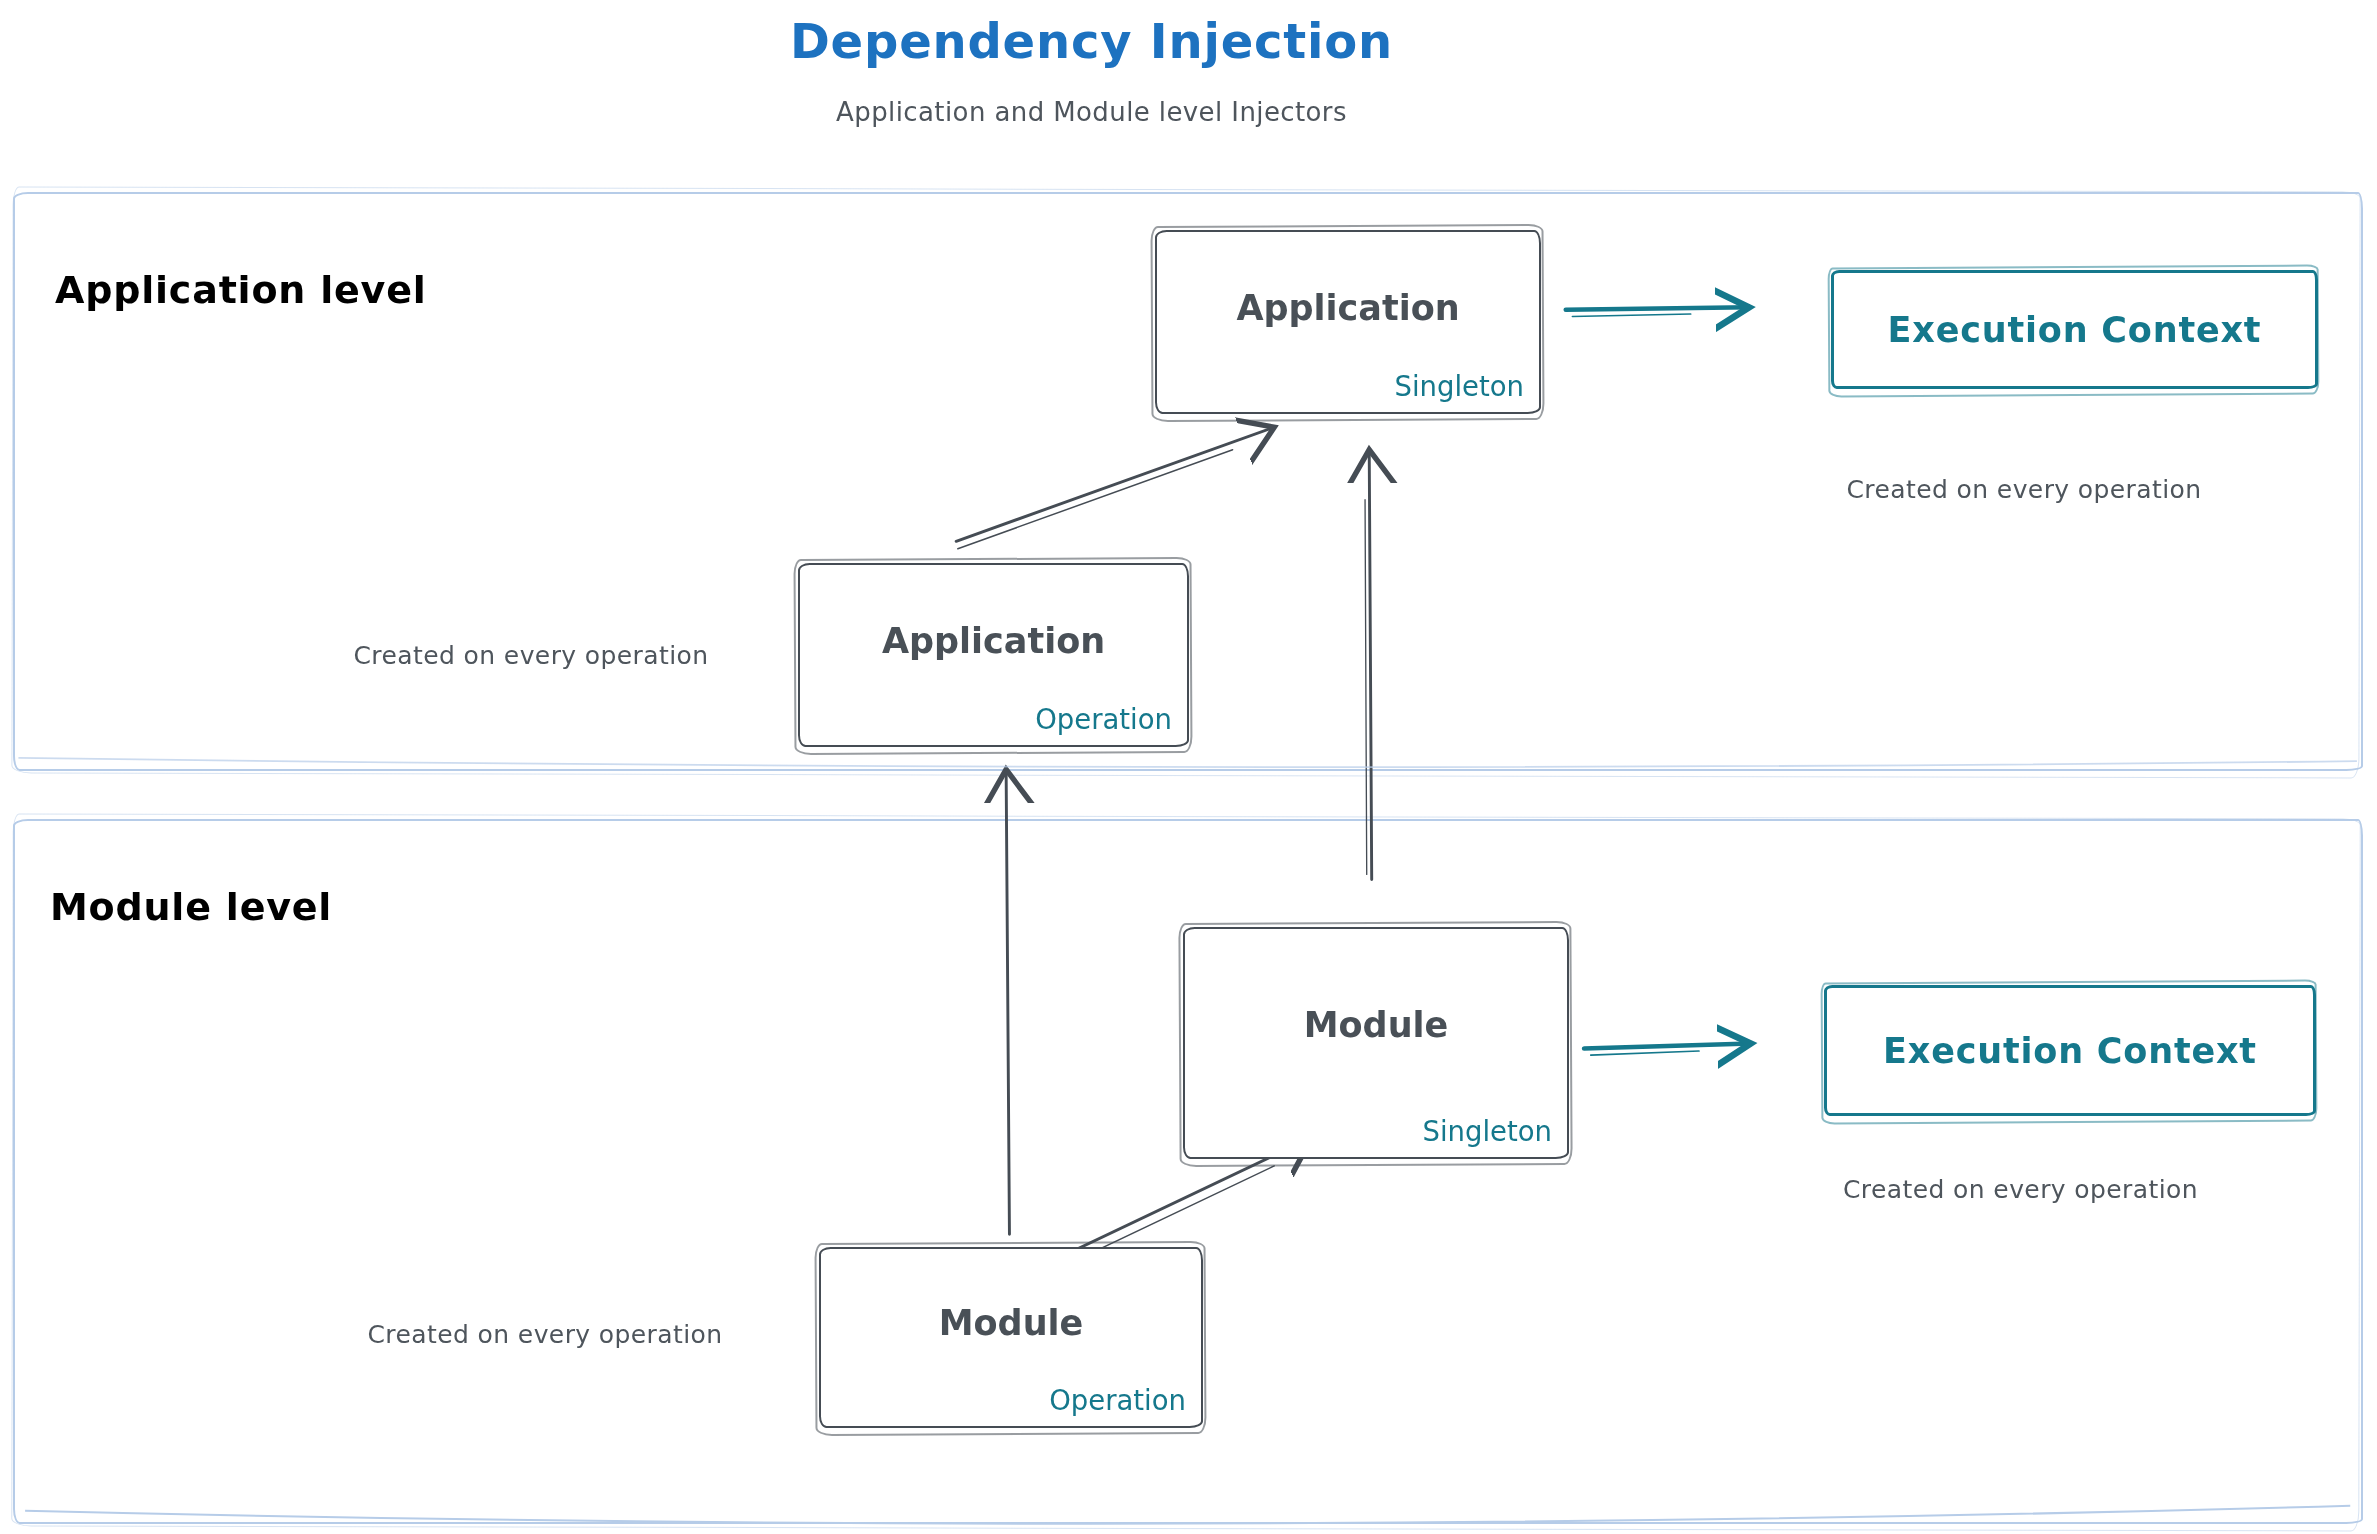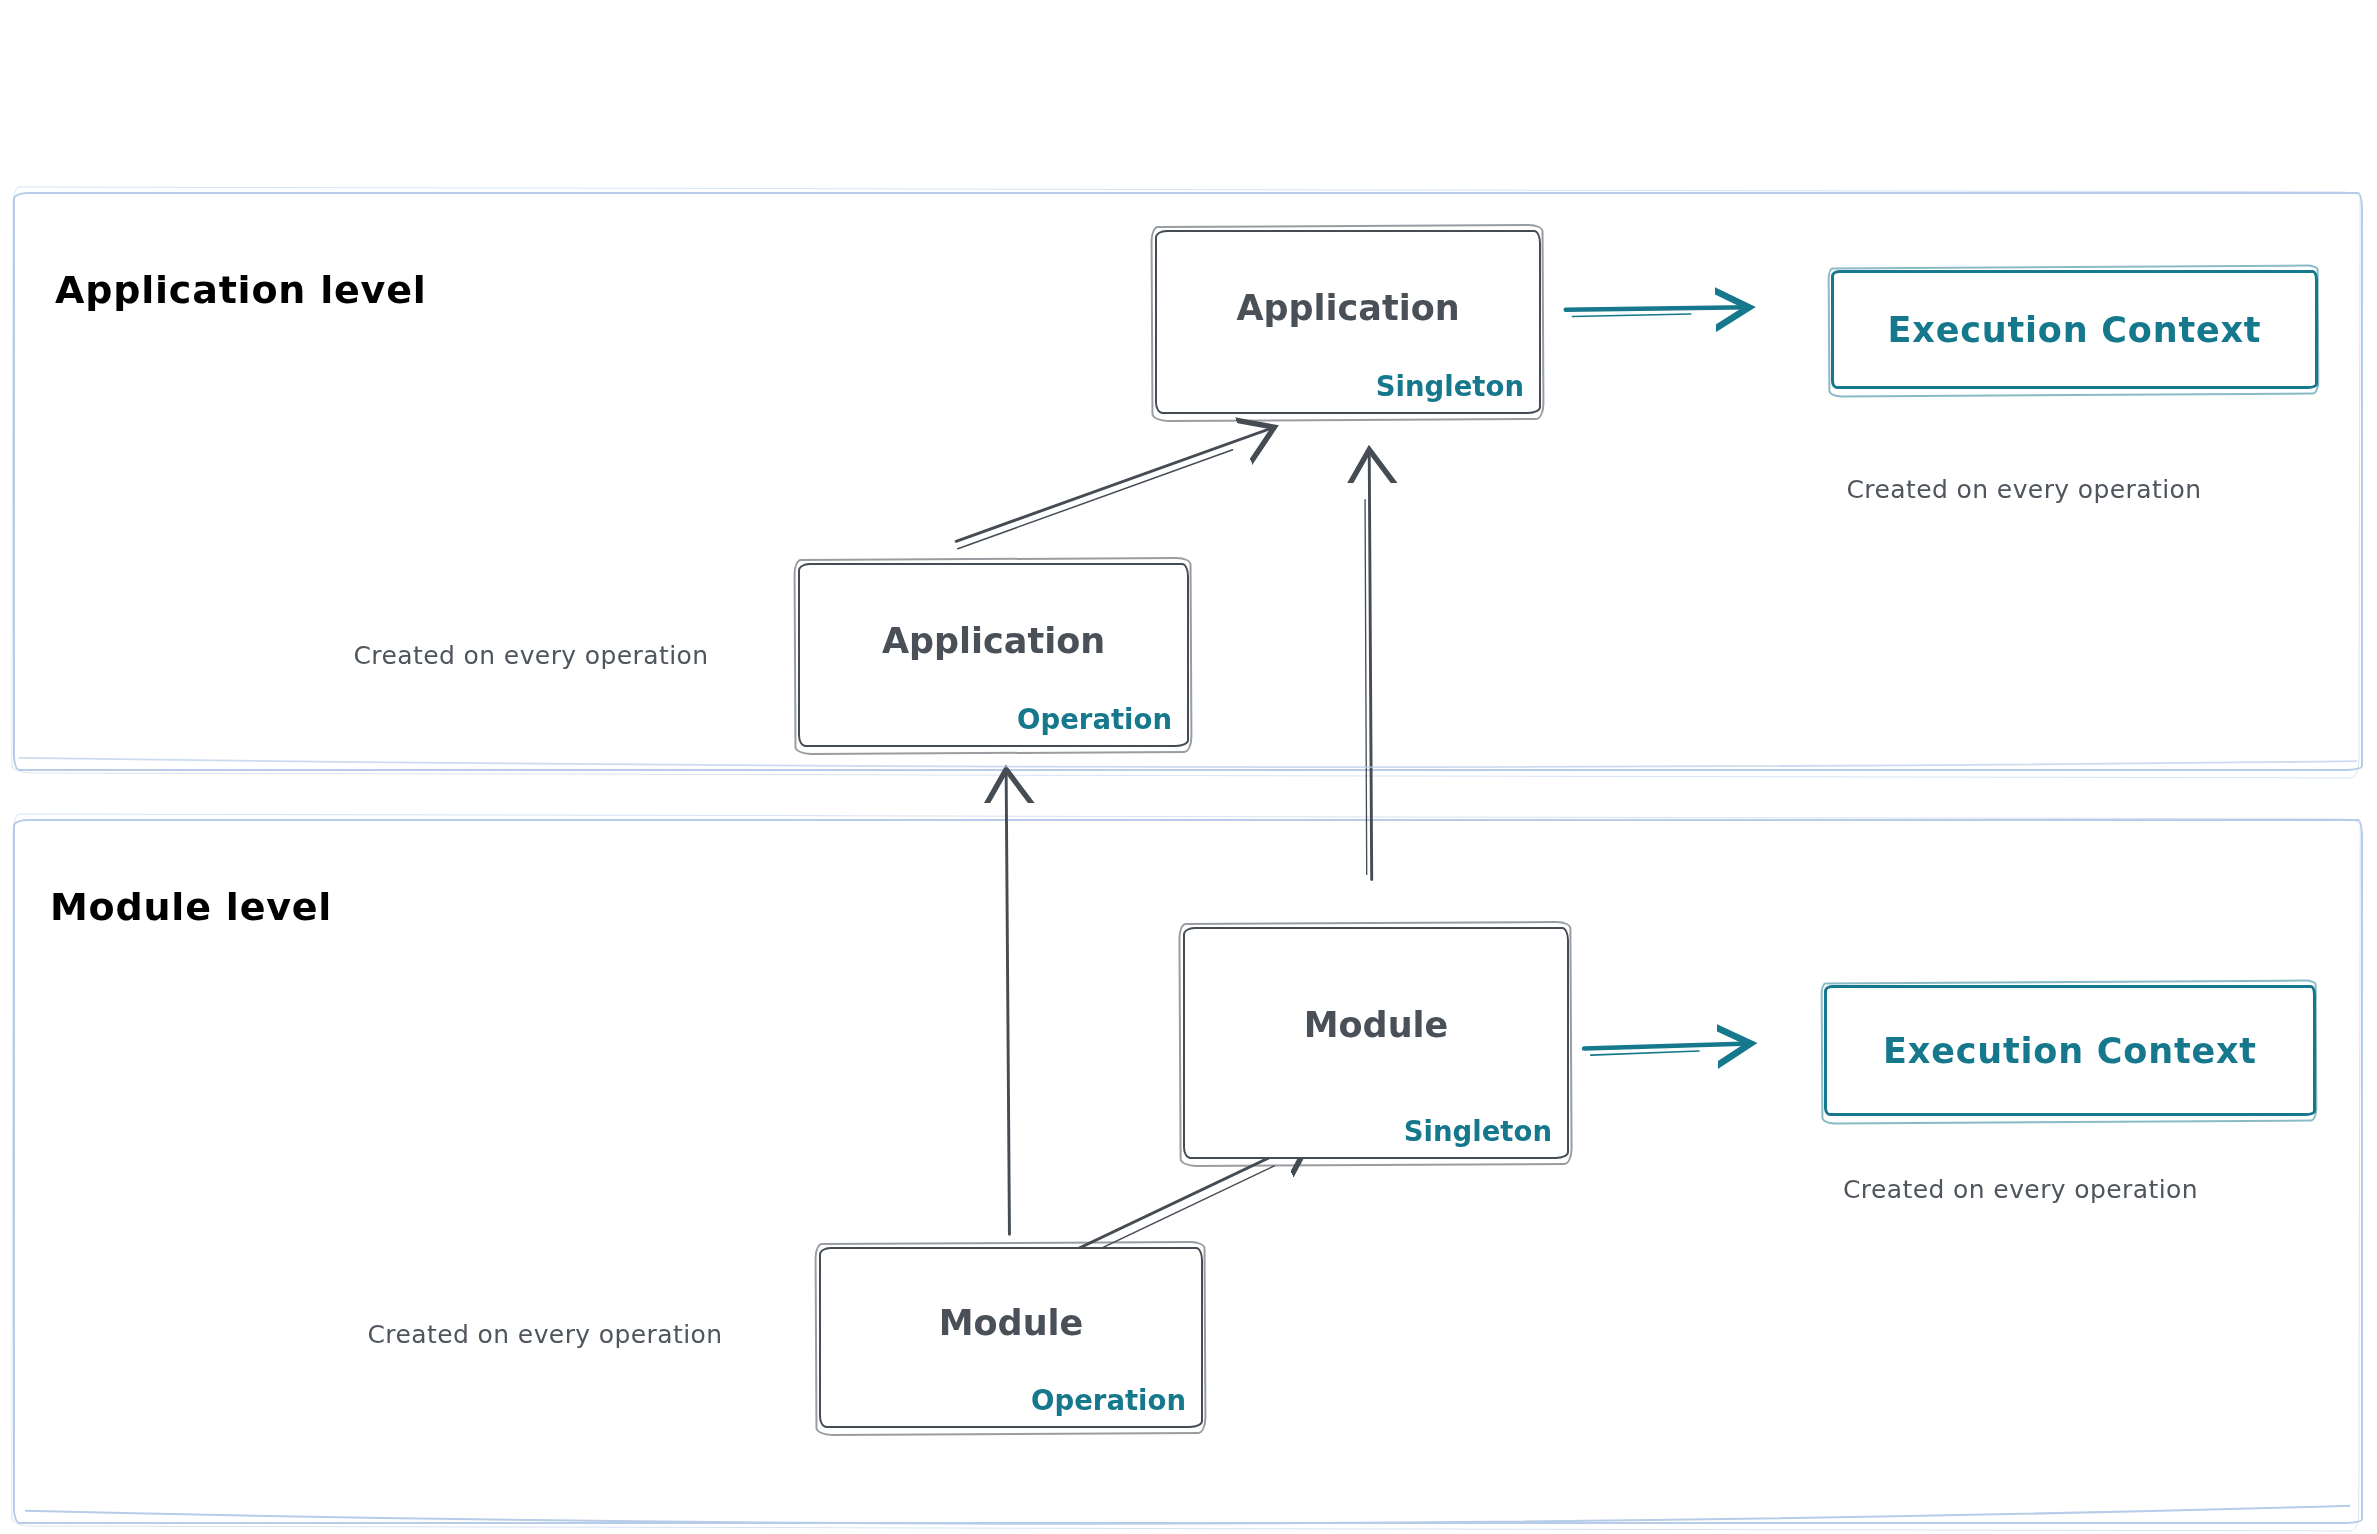--- a/index.html
+++ b/index.html
@@ -81,21 +81,21 @@
     text-align: center;
     font-size: 35px;
     font-weight: bold;
     color: #495057;
   }
   .node-badge {
     position: absolute;
     right: 15px;
     bottom: 10px;
     font-size: 27.5px;
-    font-weight: bold;
+    font-weight: normal;
     color: #15788c;
   }
   #app-singleton    { left: 1155px; top: 230px;  width: 382px; height: 180px; }
   #app-operation    { left: 798px;  top: 563px;  width: 387px; height: 180px; }
   #module-singleton { left: 1183px; top: 927px; width: 382px; height: 228px; }
   #module-operation { left: 819px;  top: 1247px; width: 380px; height: 177px; }
 
   
   .exec {
     position: absolute;
@@ -146,20 +146,24 @@
     left: 0; top: 0;
     width: 2377px; height: 1534px;
     pointer-events: none;
   }
 </style>
 </head>
 <body>
 
 <div class="canvas">
 
+  <div class="header">
+    <div class="title">Dependency Injection</div>
+    <div class="subtitle">Application and Module level Injectors</div>
+  </div>
 
   <div class="panel" id="panel-application"></div>
   <div class="panel" id="panel-module"></div>
 
   <div class="level-label" id="label-application">Application level</div>
   <div class="level-label" id="label-module">Module level</div>
 
   <svg class="arrows" viewBox="0 0 2854 1842">
     <defs>
       <marker id="headDark" markerUnits="userSpaceOnUse" markerWidth="80" markerHeight="80" viewBox="-40 -40 80 80" refX="0" refY="0" orient="auto">

